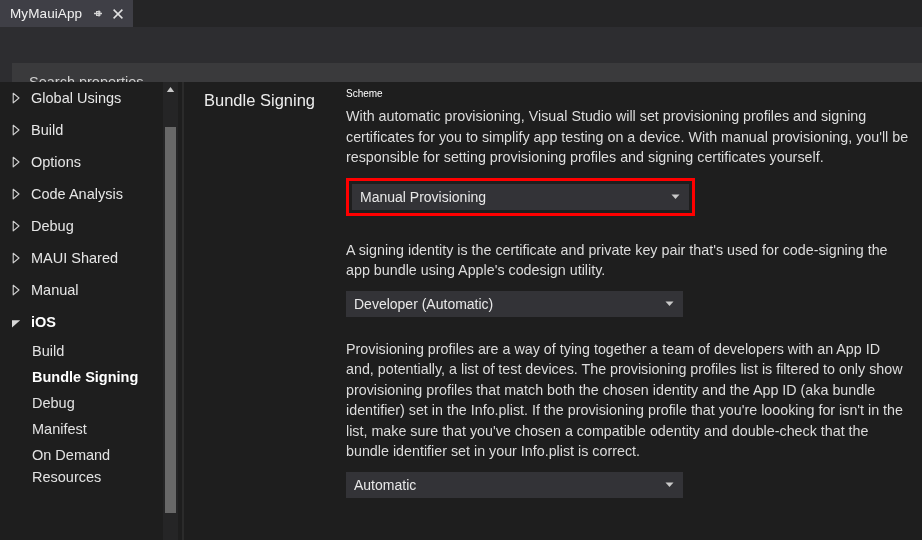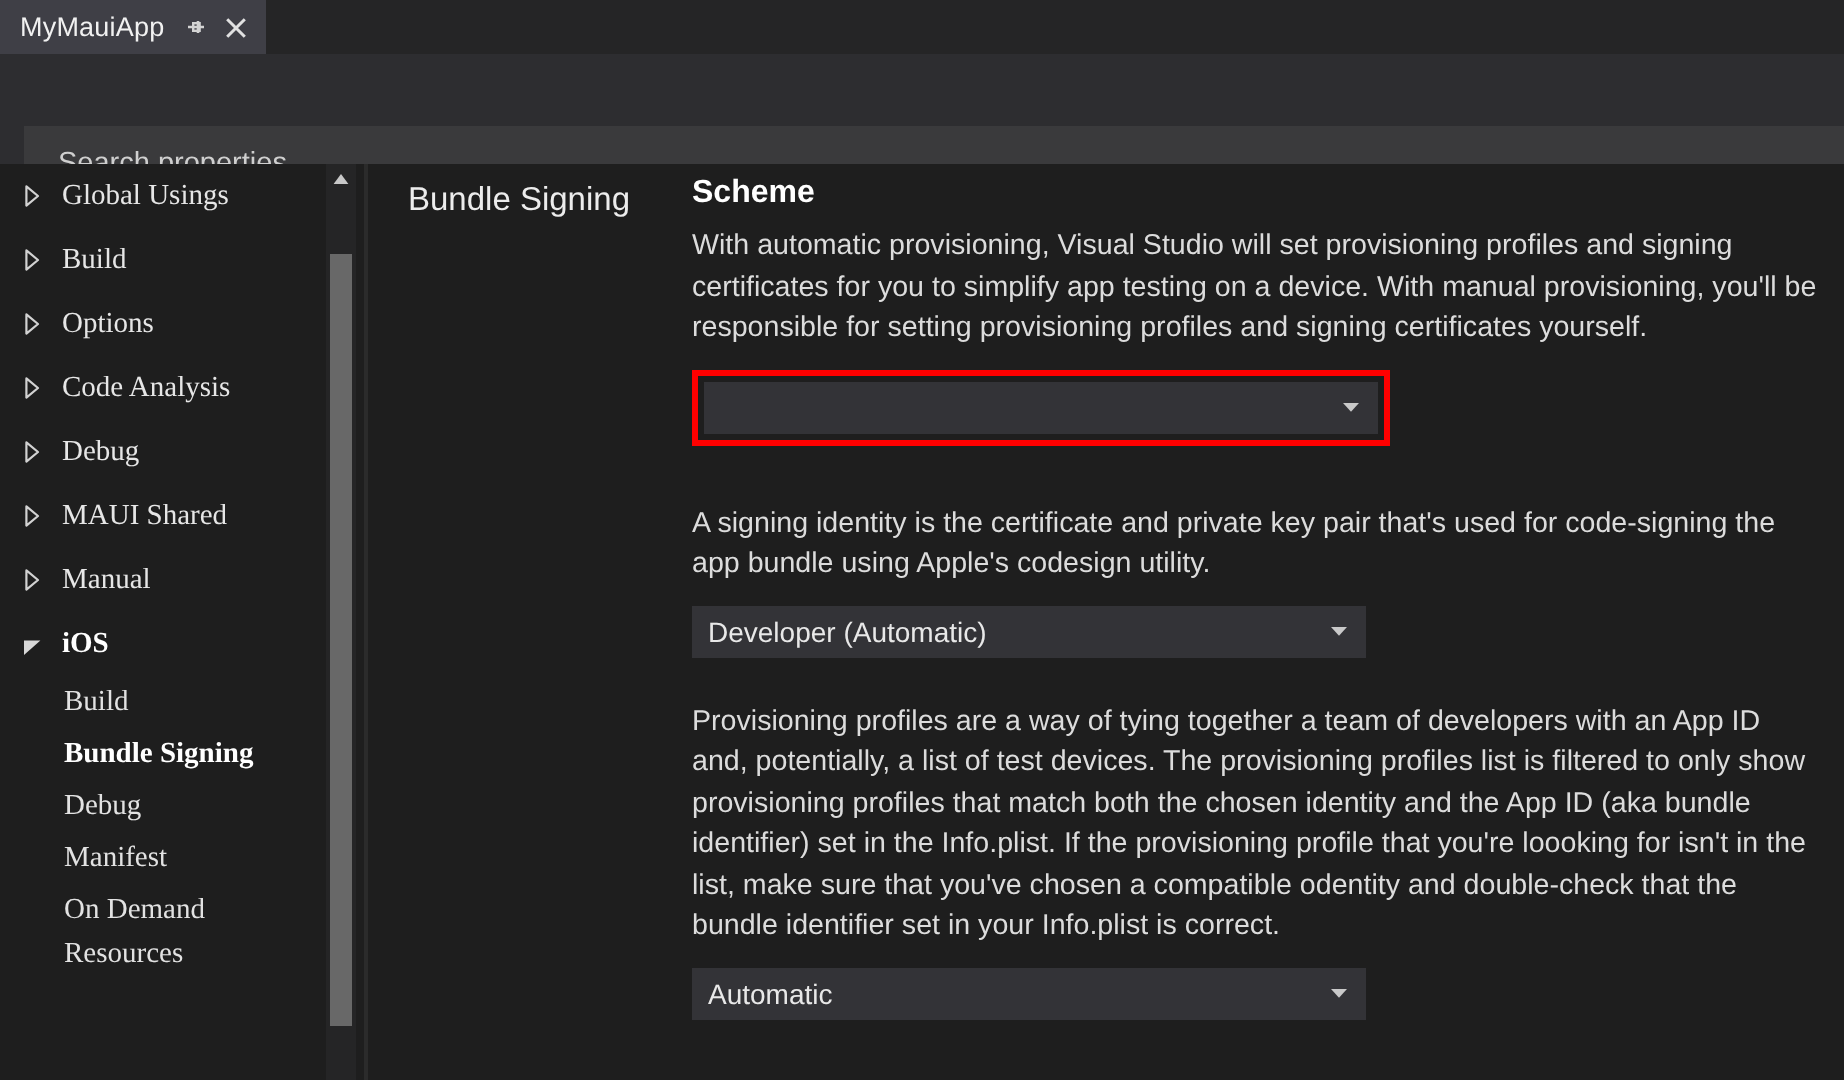--- a/index.html
+++ b/index.html
@@ -60,21 +60,20 @@
     padding: 0 0 0 17px;
     outline: none;
   }
   .searchbox::placeholder { color: #cfcfcf; opacity: 1; }
 
   
   .sidebar {
     position: absolute; left: 0; top: 82px; width: 183px; height: 432px;
     background: #1e1e1e;
     overflow: hidden;
-    font-family: Liberation Serif, serif;
   }
   .tree {
     position: absolute; left: 0; top: 0; width: 163px;
   }
   .node {
     display: flex; align-items: center;
     height: 32px;
     padding-left: 8px;
     white-space: nowrap;
     cursor: default;
@@ -118,21 +117,21 @@
   }
   .pagetitle {
     position: absolute; left: 20px; top: 6px; width: 130px;
     font-size: 16.5px; color: #ececec; line-height: 24px;
   }
   .sections {
     position: absolute; left: 162px; top: 6px; right: 10px;
   }
   .section { margin-bottom: 0; }
   .section-title {
-    font-size: 16px; font-weight: bold; color: #ffffff;
+    font-size: 10px; font-weight: normal; color: #ffffff;
     margin-bottom: 7px;
   }
   .section-desc {
     font-size: 14.3px; color: #dcdcdc; line-height: 20.5px;
     max-width: 563px;
     margin-bottom: 10px;
   }
   .dropdown {
     position: relative;
     width: 337px; height: 26px;
@@ -277,20 +276,21 @@
         </svg>
     </div>
     <div class="vscroll-thumb"></div>
   </div>
   <div class="divider"></div>
 
   <div class="main">
     <div class="pagetitle">Bundle Signing</div>
     <div class="sections" id="sections">
         <div class="section"><div class="section-title">Scheme</div><div class="section-desc">With automatic provisioning, Visual Studio will set provisioning profiles and signing certificates for you to simplify app testing on a device. With manual provisioning, you'll be responsible for setting provisioning profiles and signing certificates yourself.</div><div class="highlight-box" style="border-color: rgb(255, 0, 0);"><div class="dropdown">
+              <span class="dd-value">Manual Provisioning</span>
               <span class="dd-arrow">
                 <svg width="9" height="6" viewBox="0 0 9 6">
                   <path d="M0.5 1h8L4.5 5.4z" fill="#c9c9c9"></path>
                 </svg>
               </span>
             </div></div><div class="spacer-a"></div></div>
         <div class="section">
           <div class="section-desc">A signing identity is the certificate and private key pair that's used for code-signing the app bundle using Apple's codesign utility.</div>
           <div class="dropdown">
             <span class="dd-value">Developer (Automatic)</span>

